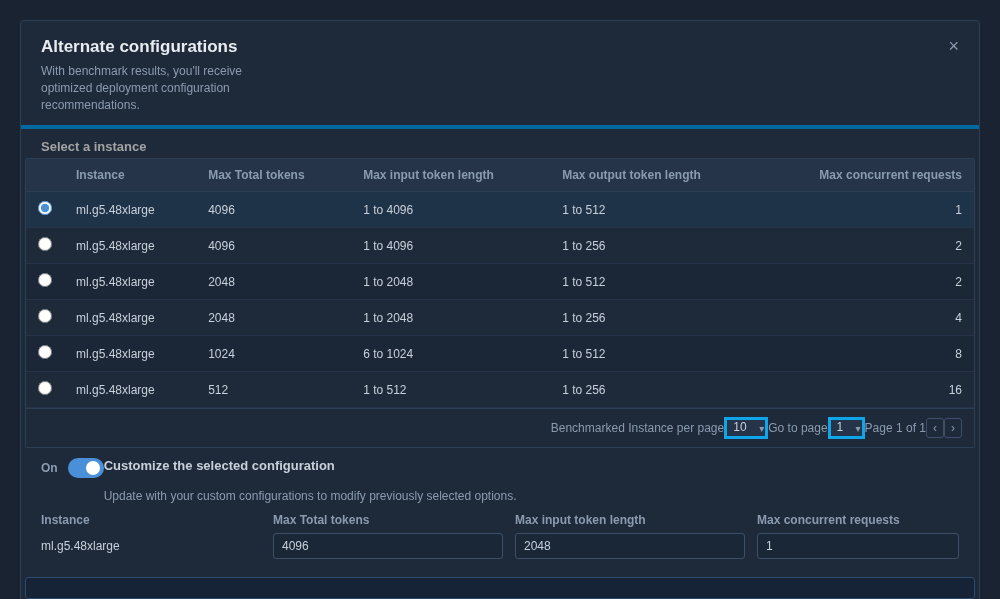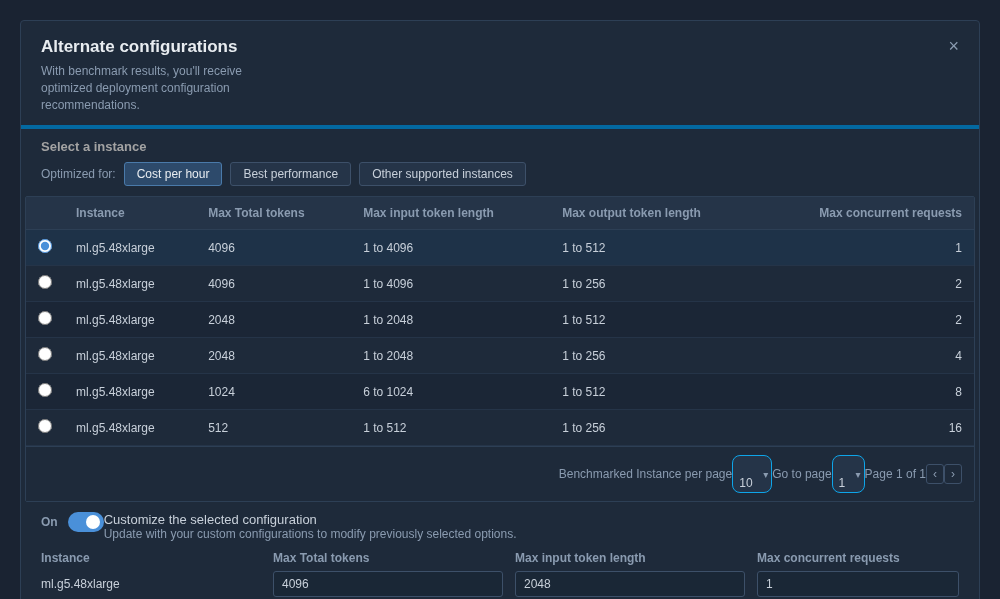--- a/index.html
+++ b/index.html
@@ -142,24 +142,24 @@
       padding: 8px 12px;
       gap: 0;
       background: #1e2a3a;
       border-top: 1px solid #2d3f55;
       font-size: 12px;
       color: #8a9bb0;
     }
     .per-page-label { }
     .pagination-select {
       background: #253448;
-      border: 1px solid #0ea5e9;
-      border-radius: 8px;
-      color: #c8d0da;
-      padding: 20px 18px 2px 6px;
+      border: 3px solid #0ea5e9;
+      border-radius: 0;
+      color: #c8d0da;
+      padding: 0 18px 2px 6px;
       font-size: 12px;
       cursor: pointer;
       appearance: none;
       -webkit-appearance: none;
     }
     .select-wrapper {
       position: relative;
       display: inline-flex;
       align-items: center;
     }
@@ -216,27 +216,27 @@
       position: absolute;
       top: 3px;
       left: 18px;
       width: 14px;
       height: 14px;
       border-radius: 50%;
       background: white;
     }
     .toggle-title {
       font-size: 13px;
-      font-weight: 400;
+      font-weight: 700;
       color: #c8d0da;
     }
     .toggle-desc {
       font-size: 12px;
       color: #8a9bb0;
-      margin-top: 0;
+      margin-top: 16px;
     }
     .custom-form {
       padding: 0 20px 10px 20px;
     }
     .form-header {
       display: grid;
       grid-template-columns: 220px 230px 230px 1fr;
       gap: 12px;
       margin-bottom: 6px;
     }
@@ -282,26 +282,20 @@
 
 <div class="modal">
 
   <div class="modal-header">
     <div class="modal-title">Alternate configurations</div>
     <div class="modal-subtitle">With benchmark results, you'll receive optimized deployment configuration recommendations.</div>
     <button class="close-btn">×</button>
   </div>
 
   <div class="section-label">Select a instance</div>
-  <div class="optimized-row">
-    <span class="optimized-label">Optimized for:</span>
-    <button class="tab-btn active">Cost per hour</button>
-    <button class="tab-btn">Best performance</button>
-    <button class="tab-btn">Other supported instances</button>
-  </div>
 
   <div class="table-container">
     <table>
       <thead>
         <tr>
           <th class="radio-col"></th>
           <th>Instance</th>
           <th>Max Total tokens</th>
           <th>Max input token length</th>
           <th>Max output token length</th>

